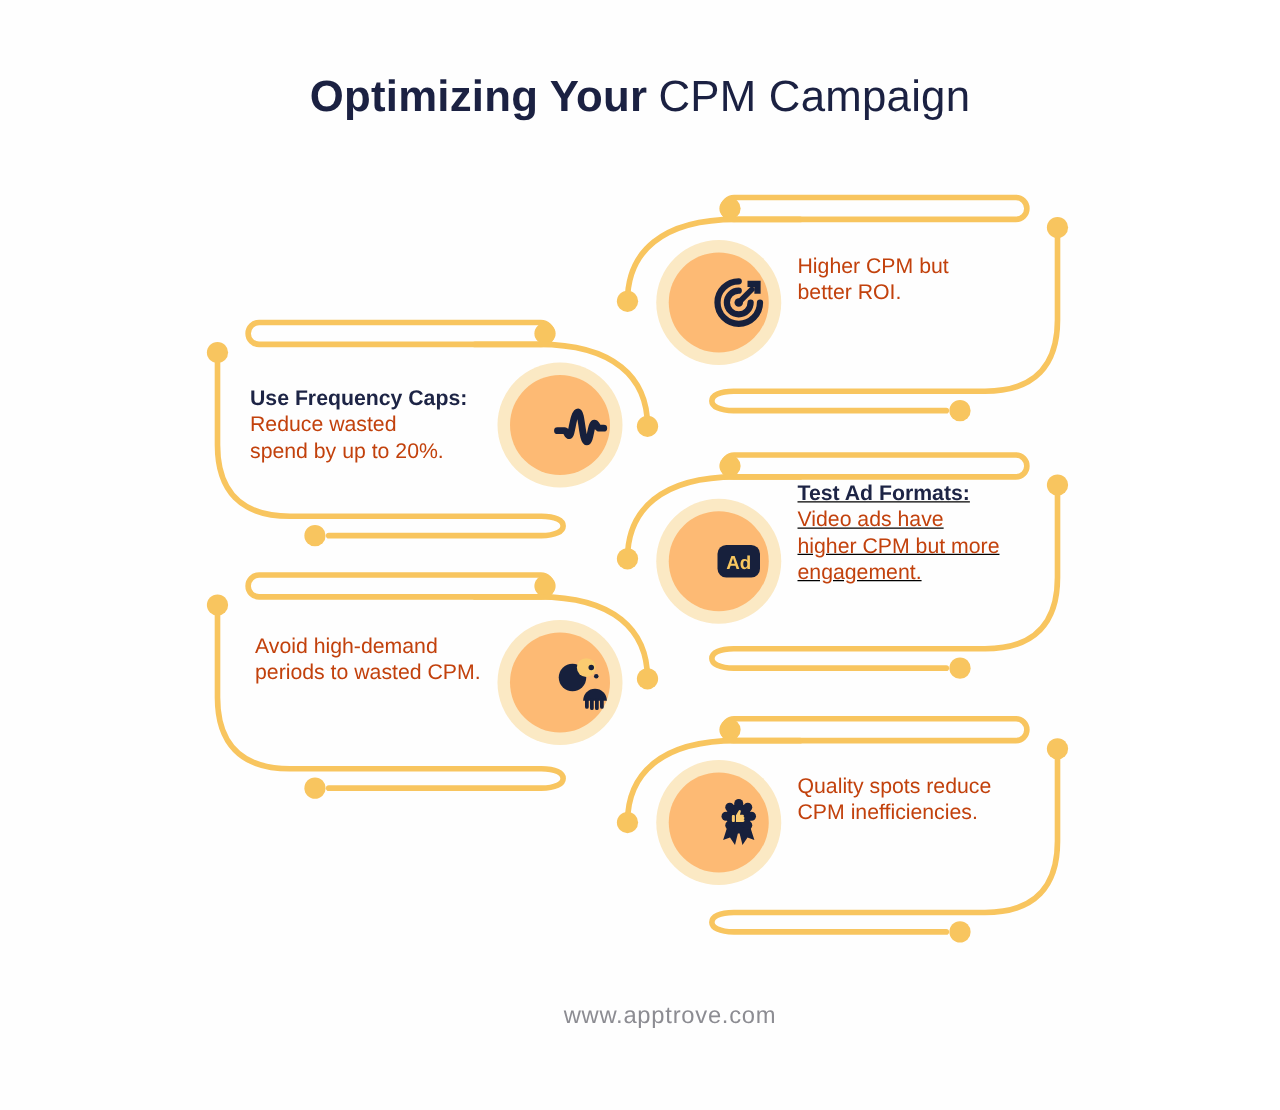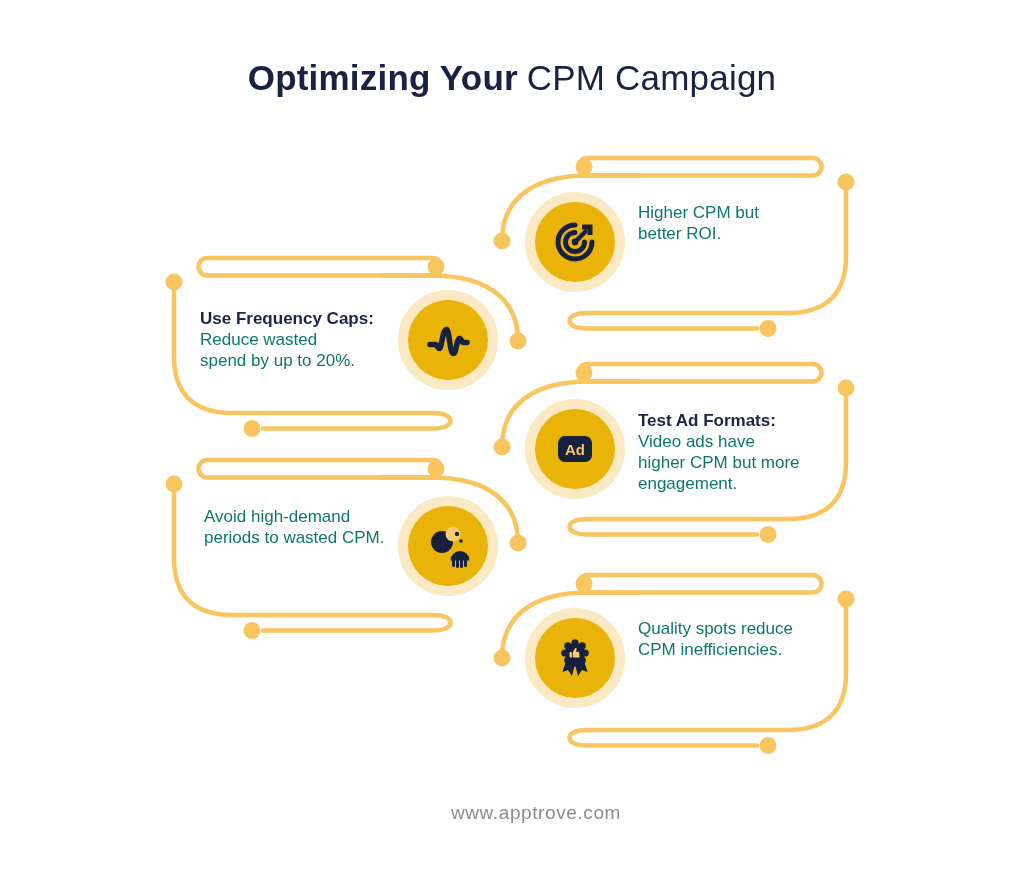--- a/index.html
+++ b/index.html
@@ -19,31 +19,31 @@
   .decor{position:absolute;left:0;top:0;overflow:visible;}
   .ln{fill:none;stroke:#f8c55f;stroke-width:4.5;stroke-linecap:round;}
   .st{fill:none;stroke:#f8c55f;stroke-width:4.5;}
   .dot{fill:#f8c55f;}
   
   .halo{
     position:absolute;width:100px;height:100px;border-radius:50%;
     background:#fbe9c4;display:flex;align-items:center;justify-content:center;
   }
   .circle{
-    width:80px;height:80px;border-radius:50%;background:#eab308;
-    display:flex;align-items:center;justify-content:center;
+    width:80px;height:80px;border-radius:50%;background:#fdba74;
+    display:flex;align-items:center;justify-content:flex-end;
   }
   .glyph{width:48px;height:48px;display:block;}
   .nav-st{fill:none;stroke:#17203c;stroke-width:5;stroke-linecap:round;stroke-linejoin:round;}
   .nav-f{fill:#17203c;}
   .yel-f{fill:#facb70;}
   
   .txt{position:absolute;width:215px;font-size:17px;line-height:21px;}
   .heading{font-weight:700;color:#1d2445;white-space:pre-line;}
-  .body{font-weight:400;color:#0f766e;white-space:pre-line;}
+  .body{font-weight:400;color:#c2410c;white-space:pre-line;}
   
   .footer{
     position:absolute;top:802px;left:0;width:1024px;text-align:center;
     font-size:19px;color:#8c8c92;letter-spacing:.6px;padding-left:24px;
   }
 </style>
 </head>
 <body>
 
 <div id="canvas">
@@ -115,21 +115,21 @@
     </svg>
   </div>
   <div class="halo" style="left:525px;top:399px;">
     <div class="circle">
       <svg class="glyph" viewBox="0 0 48 48">
         <rect class="nav-f" x="7" y="11" width="34" height="26" rx="7"></rect>
         <text x="24" y="30" text-anchor="middle" font-size="15" font-weight="700" fill="#f9c75f" font-family="Liberation Sans, sans-serif">Ad</text>
       </svg>
     </div>
   </div>
-  <div class="txt" style="left:638px;top:410px;">
+  <div class="txt" style="left:638px;top:384px;text-decoration:underline;">
     <div class="heading">Test Ad Formats:</div>
     <div class="body">Video ads have
 higher CPM but more
 engagement.</div>
   </div>
 
   <div class="item" style="left:152px;top:452px;">
     <svg class="decor" width="378" height="200">
       <rect class="st" x="46.5" y="8" width="243" height="17.5" rx="8.75"></rect>
       <circle class="dot" cx="284" cy="16.75" r="8.5"></circle>

